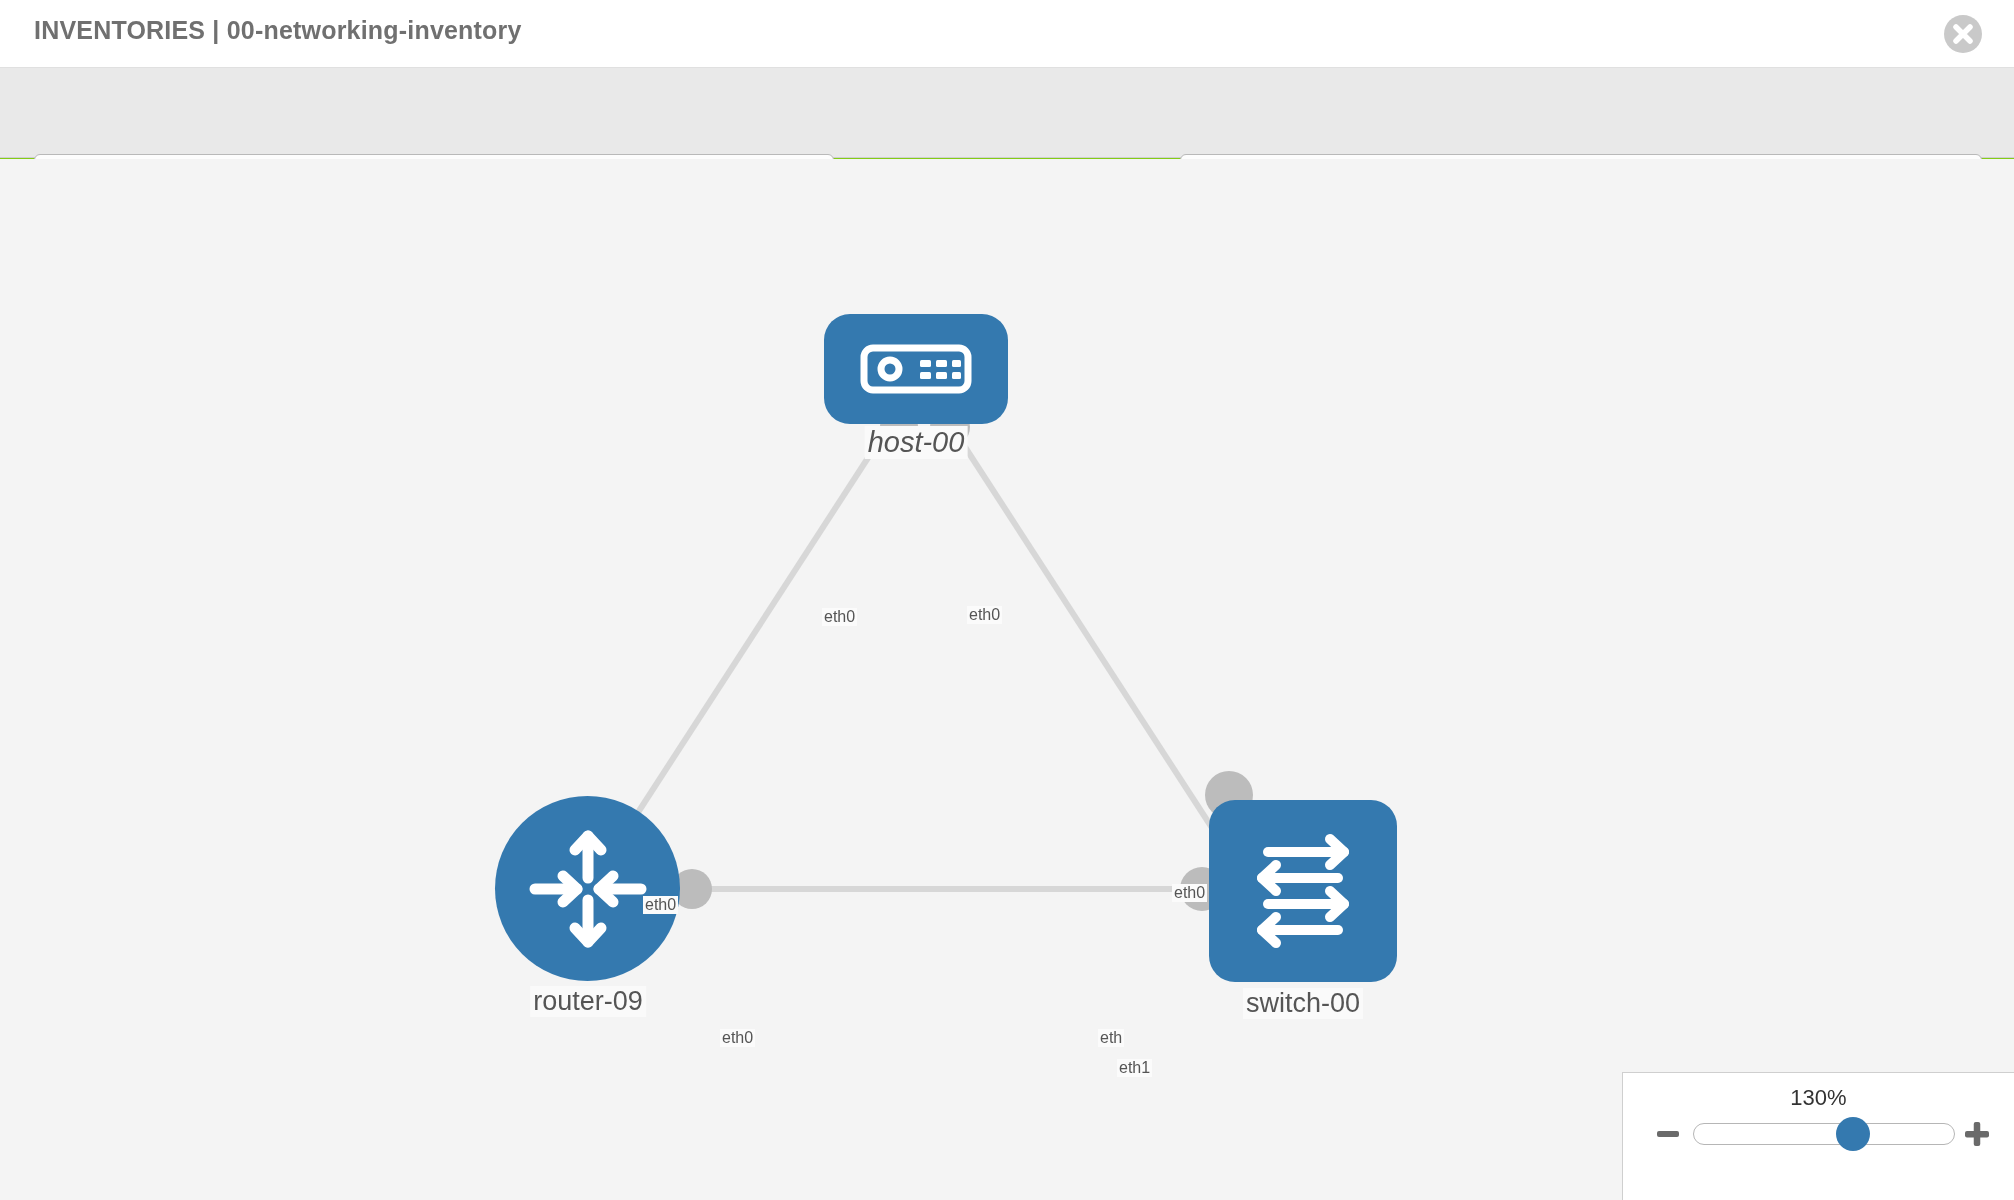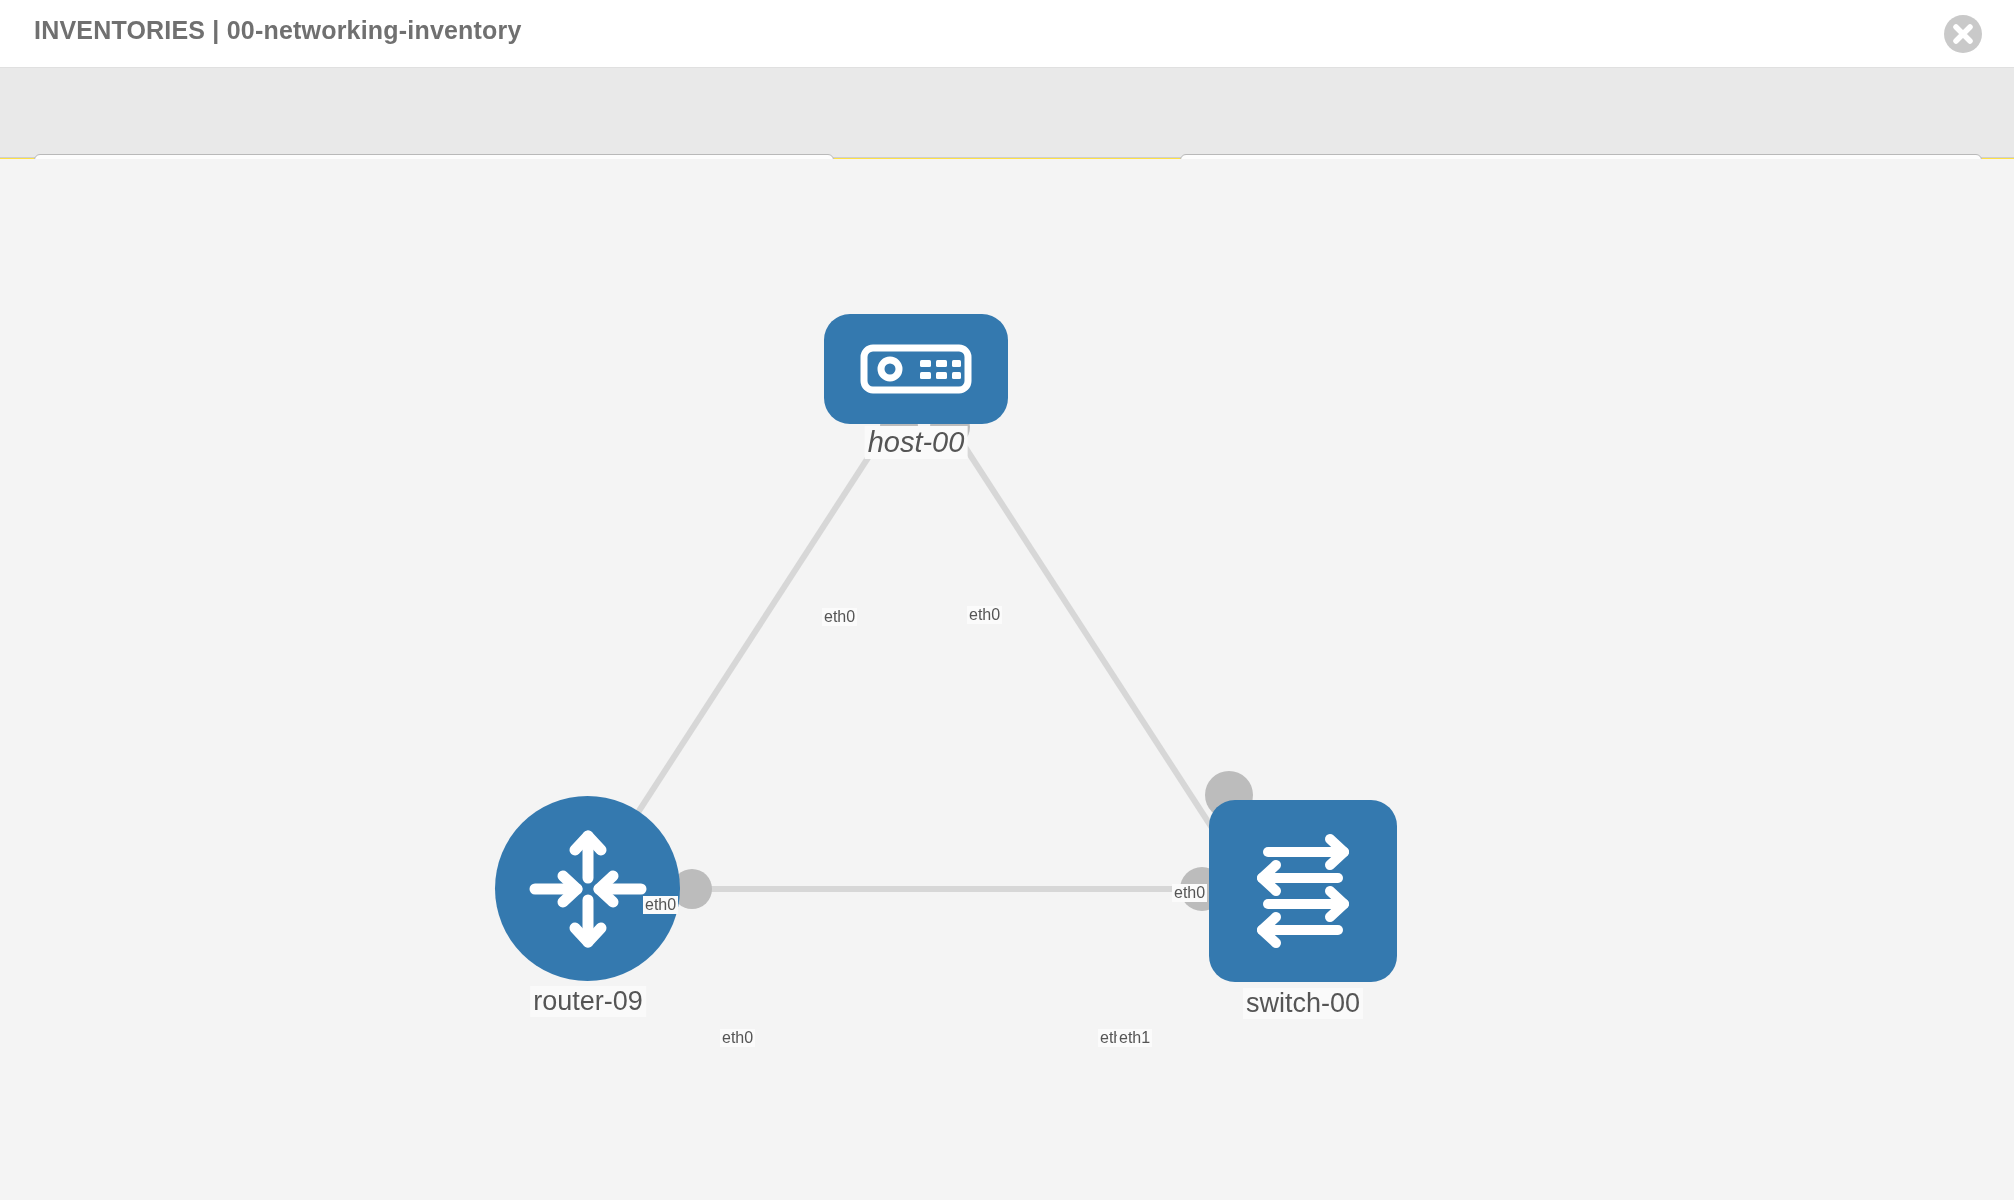--- a/index.html
+++ b/index.html
@@ -3,21 +3,21 @@
 <meta charset="utf-8">
 <style>
   * { box-sizing: border-box; }
   html, body {
     margin: 0; padding: 0;
     width: 2014px; height: 1200px;
     background: #f4f4f4;
     font-family: "Liberation Sans", sans-serif;
     overflow: hidden;
   }
-  #app { position: relative; width: 2014px; height: 884px; background: #fde047; }
+  #app { position: relative; width: 2014px; height: 884px; background: #84cc16; }
 
   
   .header {
     position: absolute; left: 0; top: 0; width: 2014px; height: 68px;
     background: #ffffff;
     border-bottom: 1px solid #e0e0e0;
   }
   .header-title {
     position: absolute; left: 34px; top: 16px;
     font-size: 25px; font-weight: bold; color: #707070;
@@ -267,17 +267,37 @@
       </div>
       <div class="node-label">switch-00</div>
     </div>
 
     <div class="port-label" style="left:822px; top:449px;">eth0</div>
     <div class="port-label" style="left:967px; top:447px;">eth0</div>
     <div class="port-label" style="left:643px; top:737px;">eth0</div>
     <div class="port-label" style="left:720px; top:870px;">eth0</div>
     <div class="port-label" style="left:1172px; top:725px;">eth0</div>
     <div class="port-label" style="left:1098px; top:870px;">eth</div>
-    <div class="port-label" style="left:1117px; top:870px;">eth1</div>
-
+    <div class="port-label" style="left:1117px; top:900px;">eth1</div>
+
+    <div class="zoom-panel">
+      <div class="zoom-value">130%</div>
+
+      <div class="zoom-minus">
+        <svg width="26" height="26" viewBox="0 0 26 26" aria-hidden="true">
+          <rect x="2" y="10" width="22" height="6" rx="2" fill="#6a6a6a"></rect>
+        </svg>
+      </div>
+
+      <div class="zoom-track">
+        <div class="zoom-thumb" style="left:142px;"></div>
+      </div>
+
+      <div class="zoom-plus">
+        <svg width="30" height="30" viewBox="0 0 30 30" aria-hidden="true">
+          <rect x="3" y="12" width="24" height="6.5" rx="2" fill="#6a6a6a"></rect>
+          <rect x="11.75" y="3" width="6.5" height="24" rx="2" fill="#6a6a6a"></rect>
+        </svg>
+      </div>
+    </div>
 
   </div>
 </div>
 
 </body></html>

